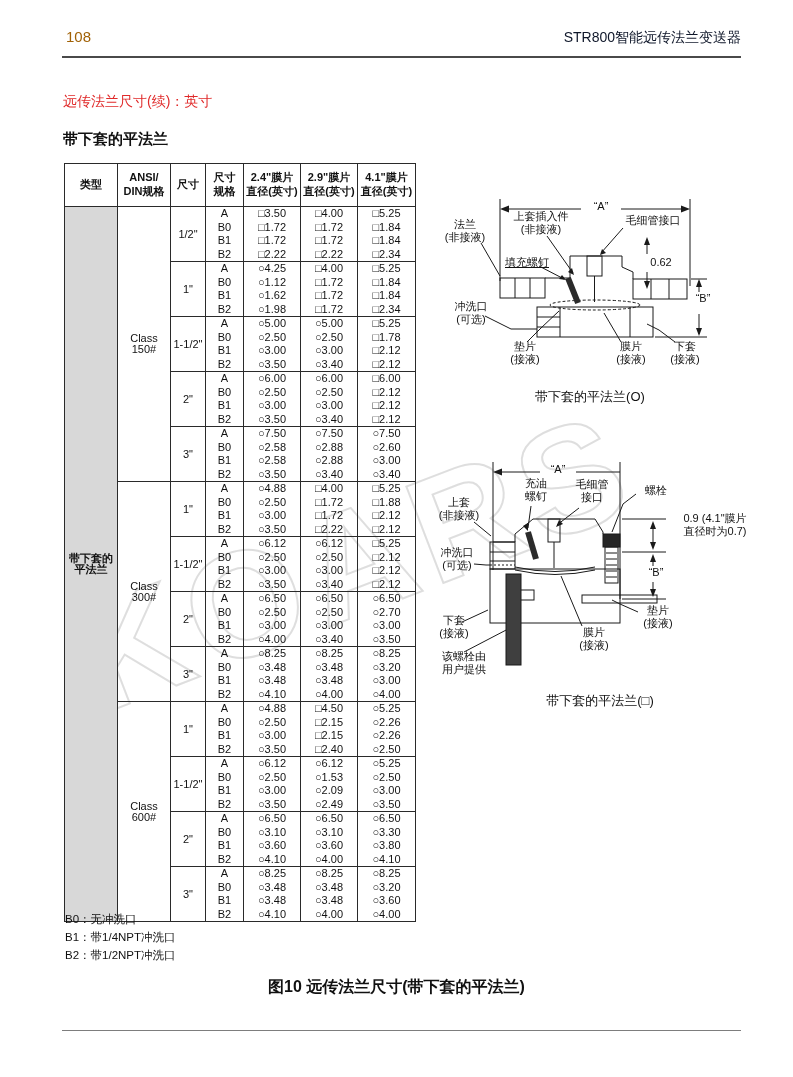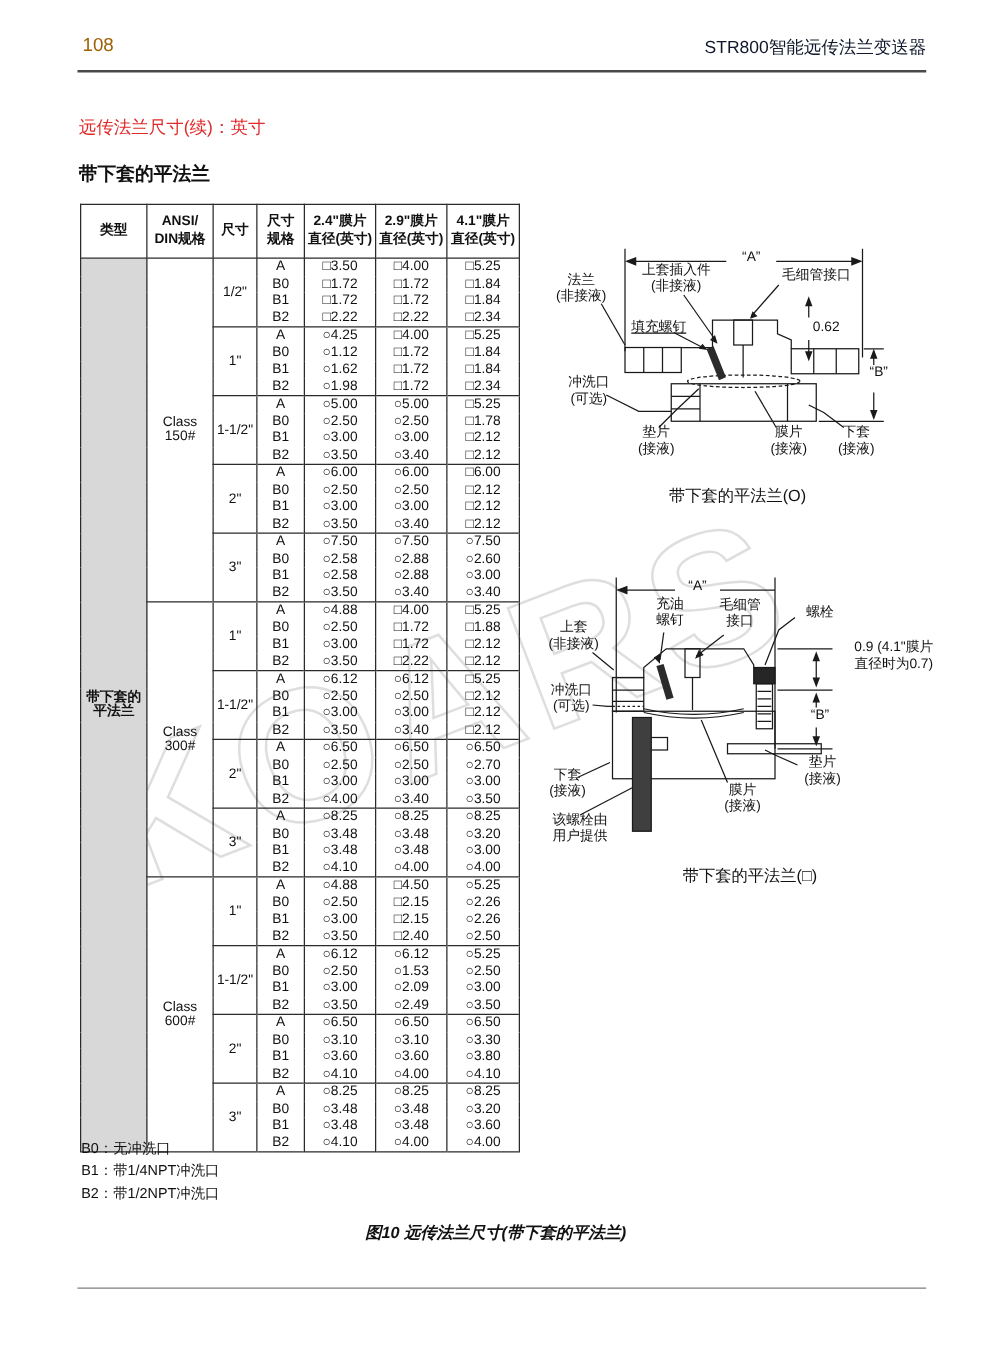--- a/index.html
+++ b/index.html
@@ -5,21 +5,21 @@
   html,body{margin:0;padding:0;background:#ffffff;}
   .page{position:relative;width:793px;height:1077px;background:#ffffff;overflow:hidden;
         font-family:"Liberation Sans","DejaVu Sans",sans-serif;color:#1a1a1a;}
   .pagenum{position:absolute;left:66px;top:28px;font-size:15px;color:#a16207;}
   .header-right{position:absolute;right:52px;top:29px;font-size:14px;color:#0f172a;text-align:right;}
   .top-rule{position:absolute;left:62px;top:56px;width:679px;height:2px;background:#4a4a4a;}
   .bottom-rule{position:absolute;left:62px;top:1030px;width:679px;height:1px;background:#7d7d7d;}
   .red-title{position:absolute;left:63px;top:93px;font-size:14px;font-weight:normal;color:#e02a2a;}
   .sub-title{position:absolute;left:63px;top:130px;font-size:15px;font-weight:bold;color:#111;}
   .fig-caption{position:absolute;left:0;top:977px;width:100%;text-align:center;
-               font-size:13px;font-weight:bold;color:#111;font-style:italic;}
+               font-size:16px;font-weight:bold;color:#111;}
   .notes{position:absolute;left:65px;top:910px;font-size:11.5px;line-height:18px;color:#111;}
 
   
   table.dims{position:absolute;left:64px;top:163px;border-collapse:collapse;
              border:1.5px solid #2a2a2a;font-size:11px;color:#111;table-layout:fixed;}
   table.dims th{border:1px solid #2a2a2a;font-weight:bold;white-space:pre-line;
                 font-size:11px;height:40px;padding:1px 2px;text-align:center;line-height:1.25;}
   table.dims td{border-left:1px solid #2a2a2a;border-right:1px solid #2a2a2a;
                 border-top:none;border-bottom:none;text-align:center;height:13.5px;
                 padding:0 1px;line-height:1;}

